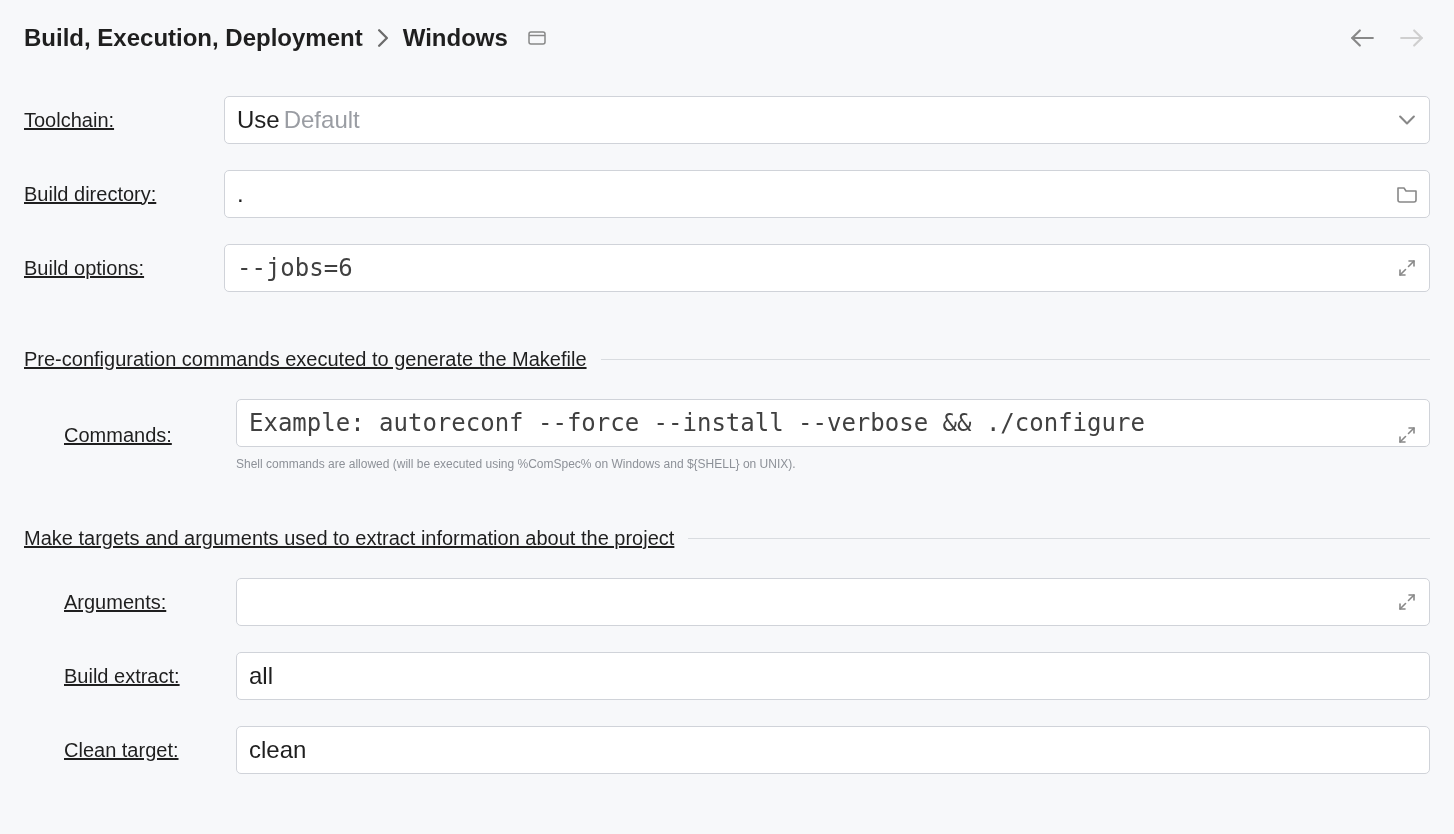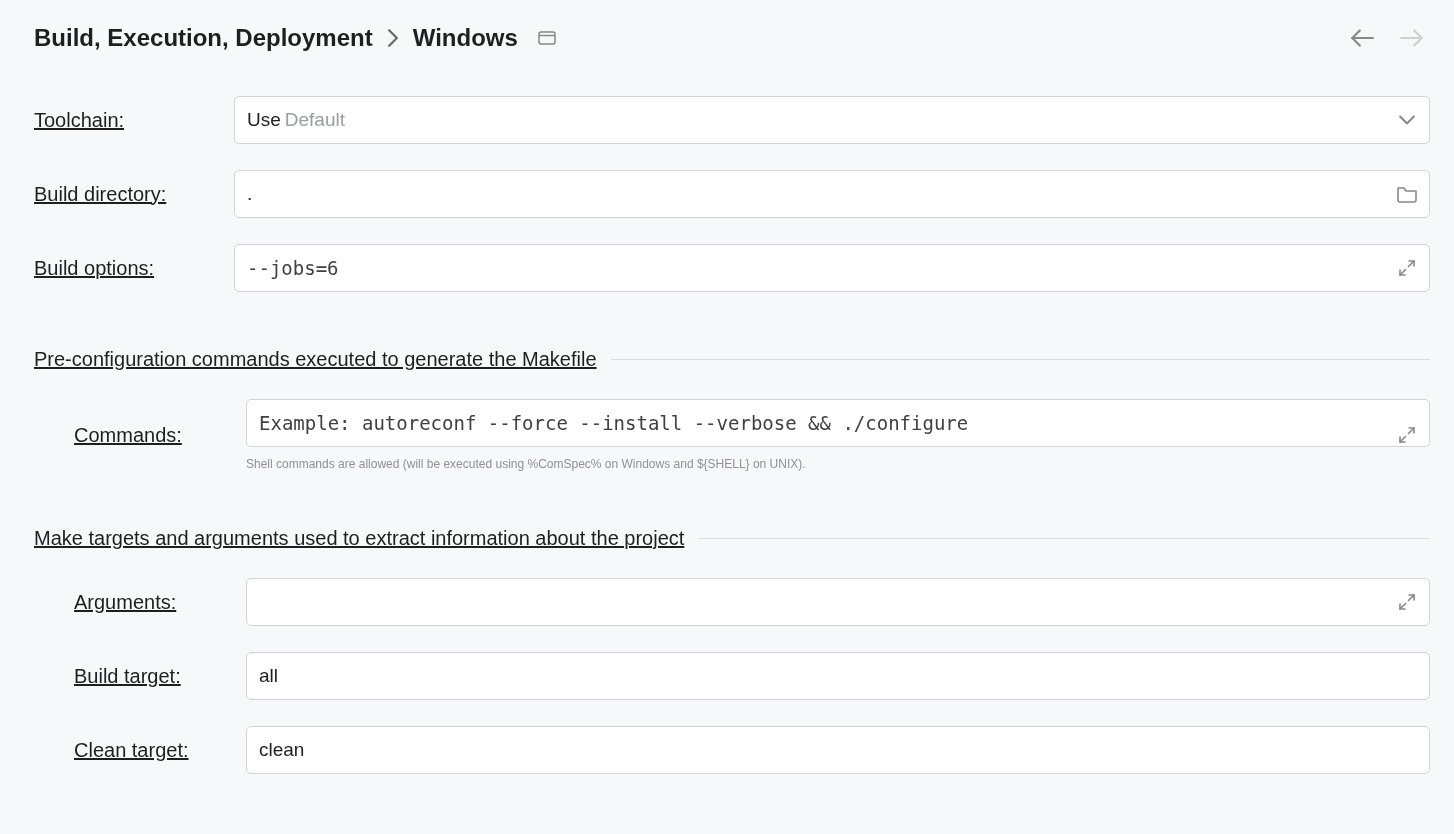--- a/index.html
+++ b/index.html
@@ -5,21 +5,21 @@
   * { box-sizing: border-box; margin: 0; padding: 0; }
   html, body {
     width: 1454px;
     height: 834px;
     font-family: -apple-system, BlinkMacSystemFont, "Segoe UI", Arial, sans-serif;
     background: #f7f8fa;
     color: #1f1f1f;
     font-size: 20px;
   }
   .page {
-    padding: 20px 24px 20px 34px;
+    padding: 20px 24px 20px 24px;
   }
   
   .header-row {
     display: flex;
     align-items: center;
     gap: 14px;
     margin-bottom: 40px;
   }
   .breadcrumb-root {
     font-weight: 700;
@@ -71,21 +71,21 @@
     flex: 1;
     position: relative;
   }
   .field {
     width: 100%;
     height: 48px;
     background: #fff;
     border: 1px solid #d0d3d9;
     border-radius: 5px;
     padding: 0 44px 0 12px;
-    font-size: 19px;
+    font-size: 24px;
     color: #1f1f1f;
     display: flex;
     align-items: center;
   }
   .field .value-text { white-space: pre; }
   .field .placeholder { color: #404040; }
   .mono { font-family: "SFMono-Regular", Menlo, Consolas, monospace; }
   .text-muted { color: #9a9da3; margin-left: 4px; }
 
   .trailing-icon {
@@ -251,21 +251,21 @@
           <polyline points="11,2 16,2 16,7"></polyline>
             <line x1="16" y1="2" x2="10.5" y2="7.5"></line>
           <polyline points="7,16 2,16 2,11"></polyline>
             <line x1="2" y1="16" x2="7.5" y2="10.5"></line>
         </svg>
       </span>
     </div>
   </div>
 
   <div class="form-row sub-row">
-    <div class="label">Build target:</div>
+    <div class="label">Build extract:</div>
     <div class="control">
       <div class="field">
         <span class="value-text">all</span>
       </div>
     </div>
   </div>
 
   <div class="form-row sub-row">
     <div class="label">Clean target:</div>
     <div class="control">

